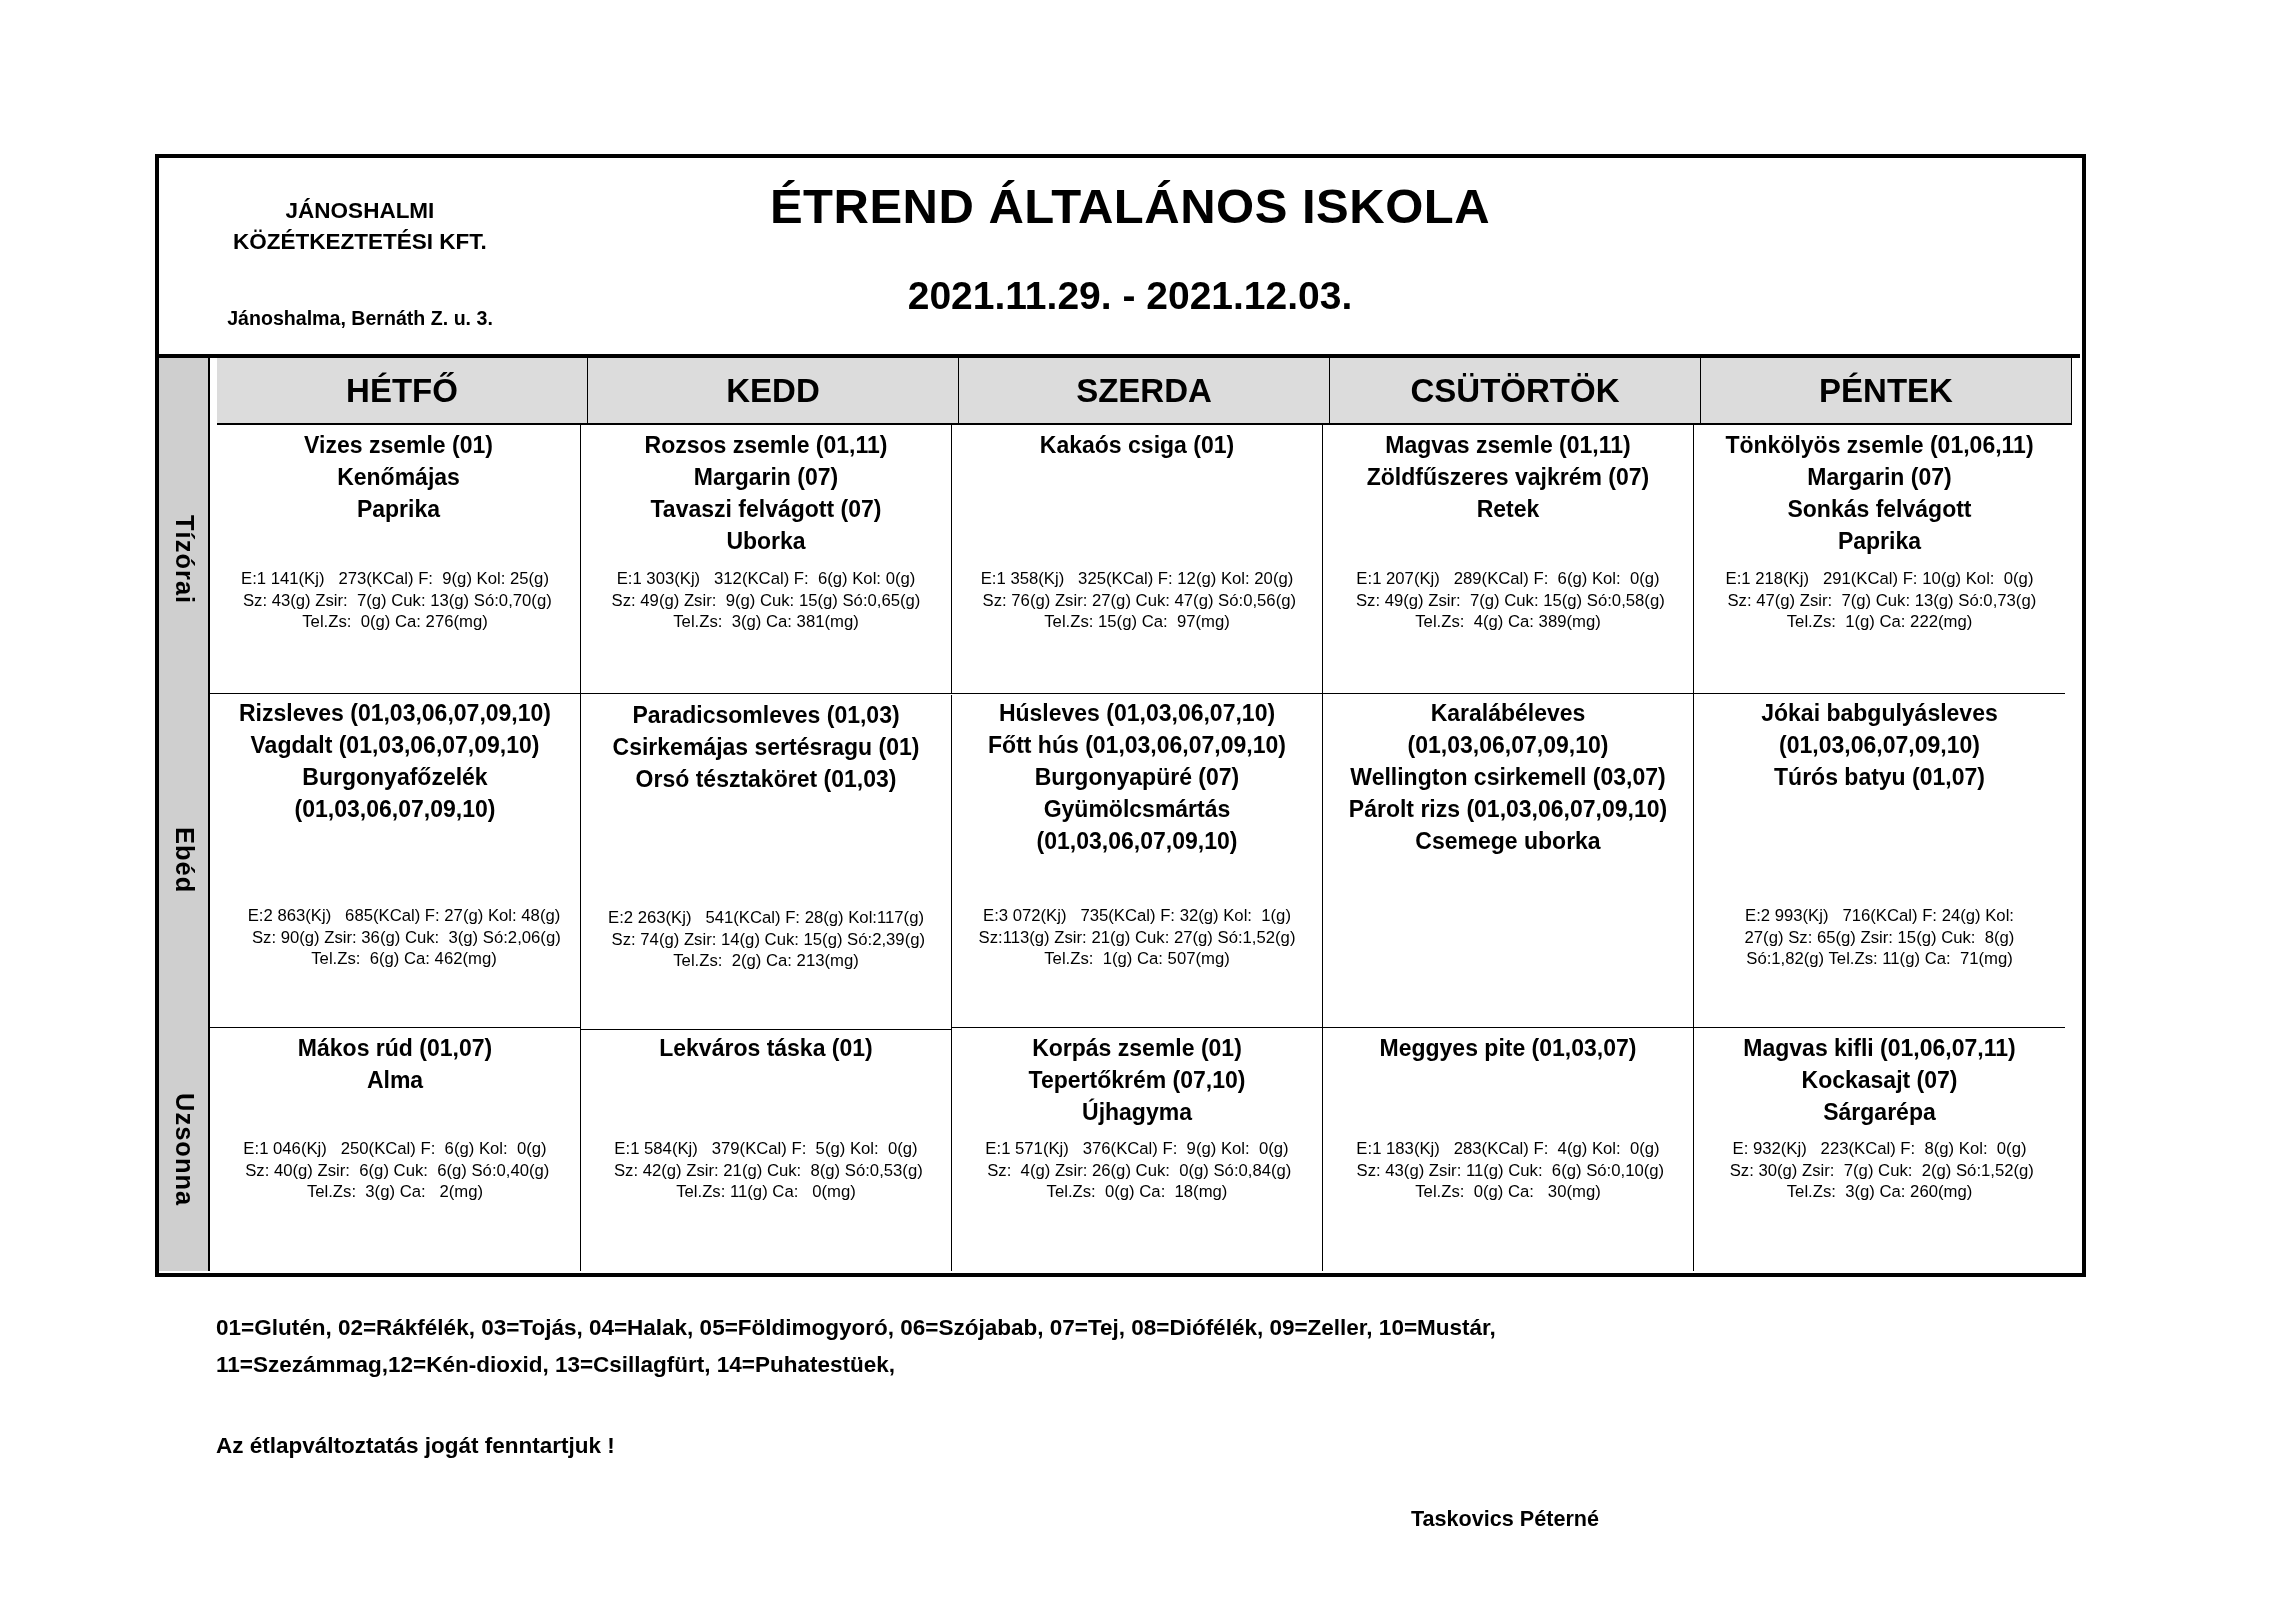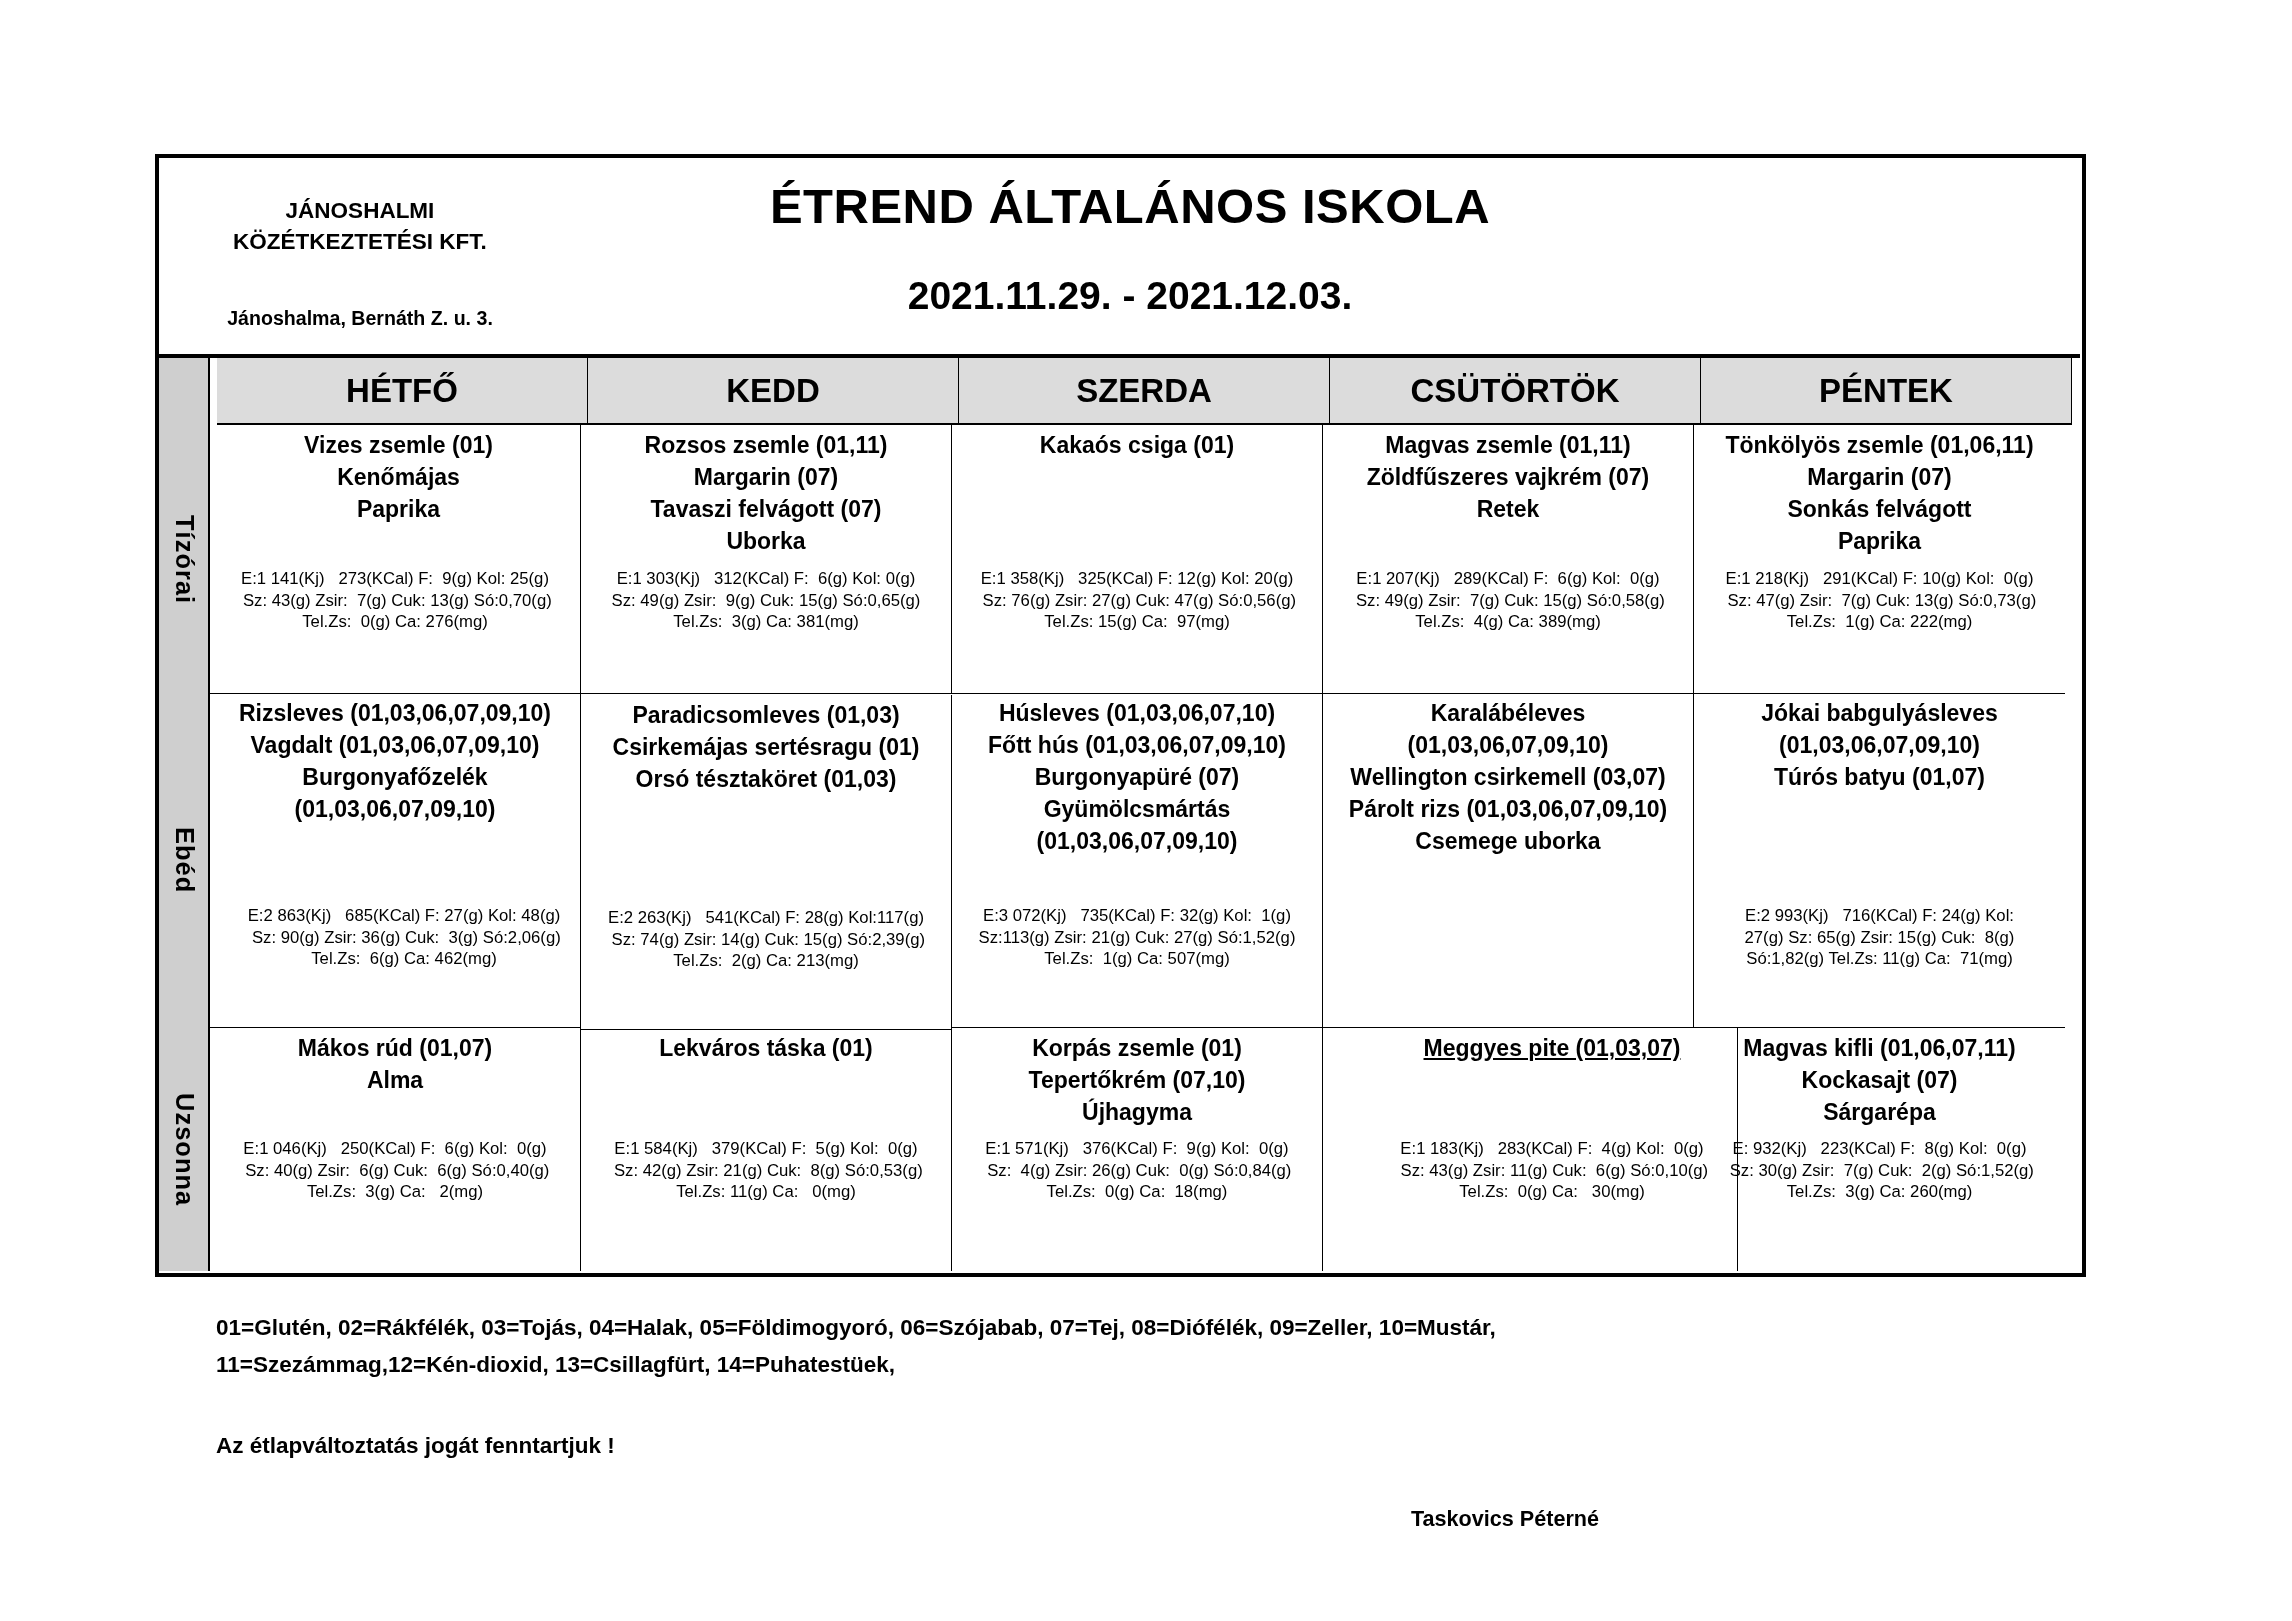--- a/index.html
+++ b/index.html
@@ -165,21 +165,21 @@
         <div class="nut" style="top: 110px;"><div>E:1 584(Kj)   379(KCal) F:  5(g) Kol:  0(g)</div><div> Sz: 42(g) Zsir: 21(g) Cuk:  8(g) Só:0,53(g)</div><div>Tel.Zs: 11(g) Ca:   0(mg)</div></div>
       </div>
       <div class="cell" style="left: 793px; top: 670px; width: 371px; height: 243px; border-bottom: none;">
         <div class="dishes">
           <div>Korpás zsemle (01)</div>
           <div>Tepertőkrém (07,10)</div>
           <div>Újhagyma</div>
         </div>
         <div class="nut" style="top: 110px;"><div>E:1 571(Kj)   376(KCal) F:  9(g) Kol:  0(g)</div><div> Sz:  4(g) Zsir: 26(g) Cuk:  0(g) Só:0,84(g)</div><div>Tel.Zs:  0(g) Ca:  18(mg)</div></div>
       </div>
-      <div class="cell" style="left: 1208px; top: 670px; width: 371px; height: 243px; border-bottom: none; text-decoration: underline;">
+      <div class="cell" style="left: 1164px; top: 670px; width: 371px; height: 243px; border-bottom: none;">
         <div class="dishes">
           <div>Meggyes pite (01,03,07)</div>
         </div>
         <div class="nut" style="top: 110px;"><div>E:1 183(Kj)   283(KCal) F:  4(g) Kol:  0(g)</div><div> Sz: 43(g) Zsir: 11(g) Cuk:  6(g) Só:0,10(g)</div><div>Tel.Zs:  0(g) Ca:   30(mg)</div></div>
       </div>
       <div class="cell" style="left: 1535px; top: 670px; width: 371px; height: 243px; border-right: none; border-bottom: none;">
         <div class="dishes">
           <div>Magvas kifli (01,06,07,11)</div>
           <div>Kockasajt (07)</div>
           <div>Sárgarépa</div>

